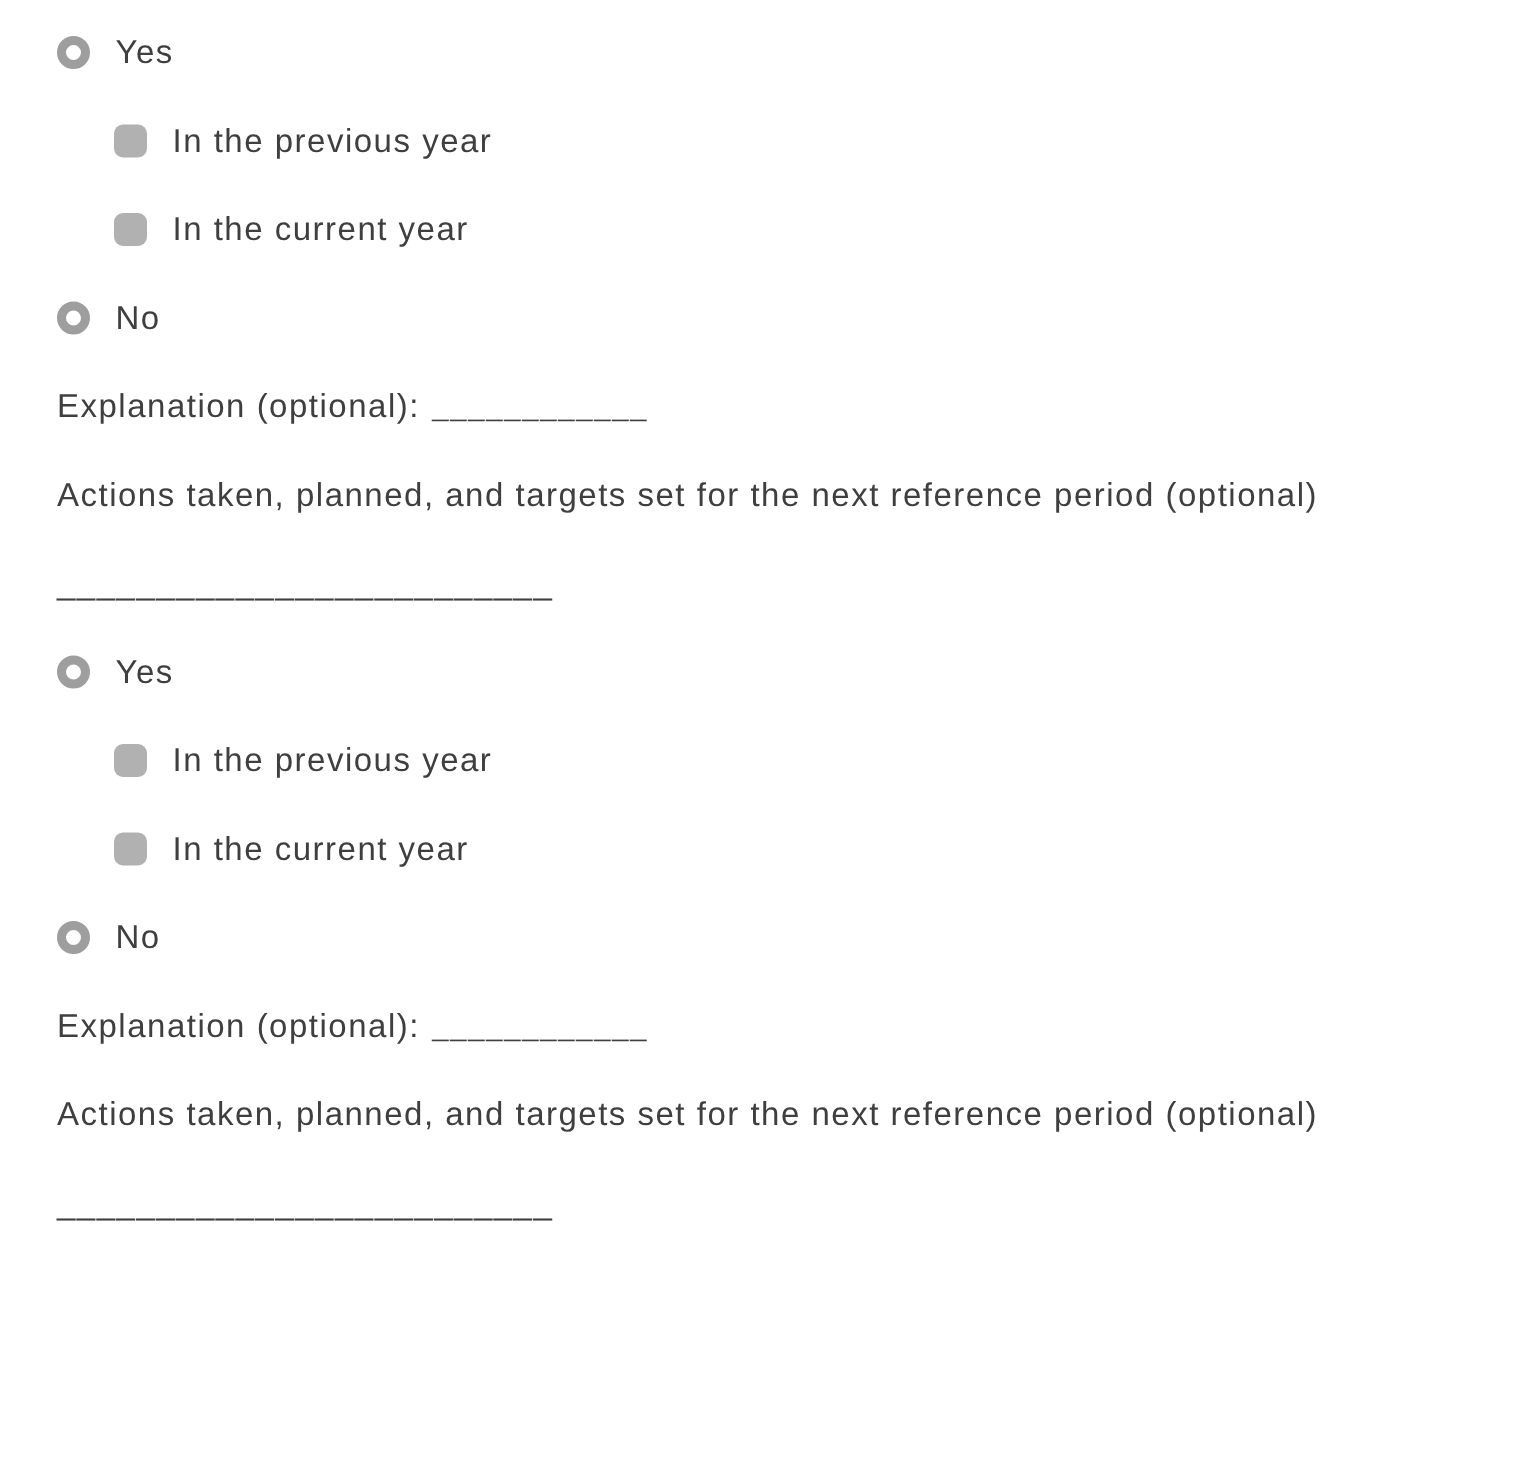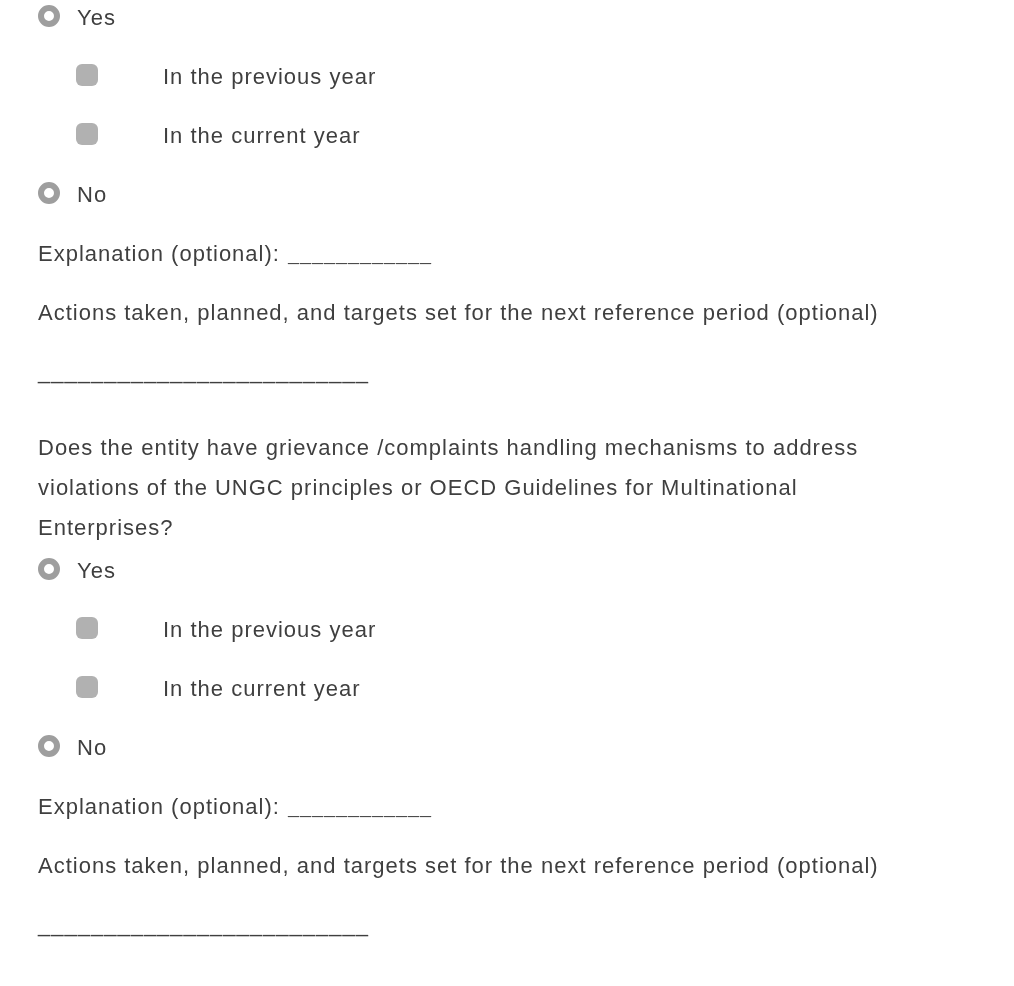--- a/index.html
+++ b/index.html
@@ -17,25 +17,24 @@
     overflow: hidden;
   }
   .wrap {
     padding: 5px 0 0 38px;
     box-sizing: border-box;
     width: 1014px;
   }
   .row {
     height: 59px;
     display: flex;
-    align-items: flex-start;
+    align-items: center;
   }
   .sub {
     padding-left: 38px;
-    gap: 48px;
   }
   .radio {
     width: 22px;
     height: 22px;
     box-sizing: border-box;
     border: 6px solid #9e9e9e;
     border-radius: 50%;
     background: #ffffff;
     margin-right: 17px;
     flex: none;
@@ -102,21 +101,20 @@
     </div>
 
     <div class="row">
       <span class="blank">_________________________</span>
     </div>
 
   </section>
 
   <section>
 
-    <p class="question">Does the entity have grievance /complaints handling mechanisms to address violations of the UNGC principles or OECD Guidelines for Multinational Enterprises?</p>
 
     <div class="row">
       <span class="radio"></span>
       <span class="lbl">Yes</span>
     </div>
 
     <div class="row sub">
       <span class="checkbox"></span>
       <span class="lbl">In the previous year</span>
     </div>

